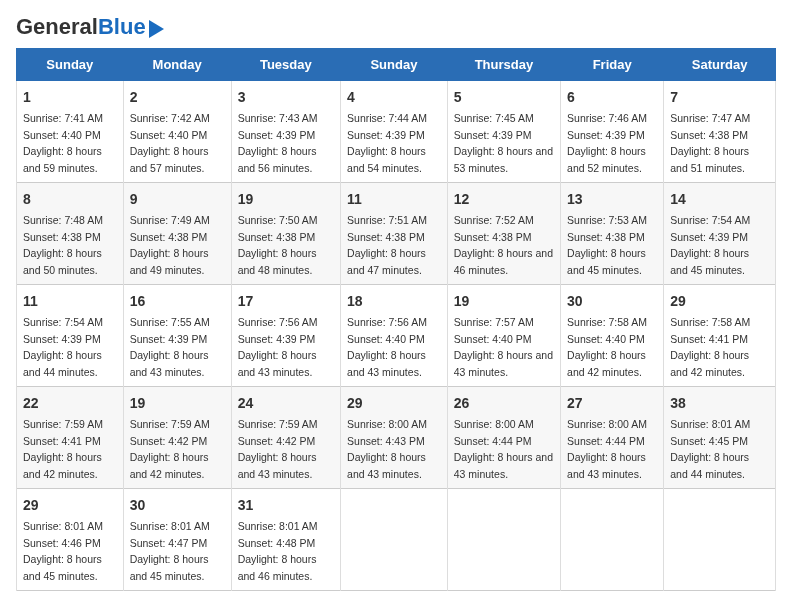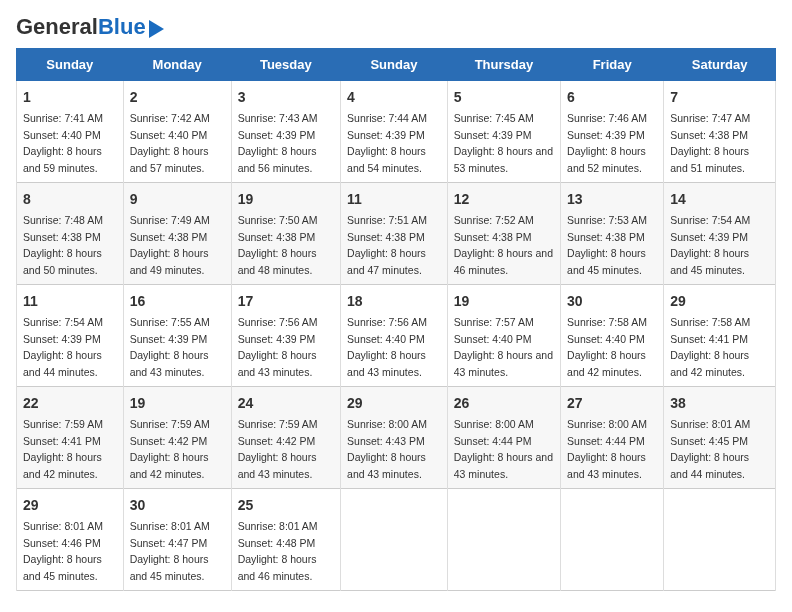--- a/index.html
+++ b/index.html
@@ -148,20 +148,20 @@
         <td><span class="day-num">19</span><span class="day-info">Sunrise: 7:59 AM<br>Sunset: 4:42 PM<br>Daylight: 8 hours and 42 minutes.</span></td>
         <td><span class="day-num">24</span><span class="day-info">Sunrise: 7:59 AM<br>Sunset: 4:42 PM<br>Daylight: 8 hours and 43 minutes.</span></td>
         <td><span class="day-num">29</span><span class="day-info">Sunrise: 8:00 AM<br>Sunset: 4:43 PM<br>Daylight: 8 hours and 43 minutes.</span></td>
         <td><span class="day-num">26</span><span class="day-info">Sunrise: 8:00 AM<br>Sunset: 4:44 PM<br>Daylight: 8 hours and 43 minutes.</span></td>
         <td><span class="day-num">27</span><span class="day-info">Sunrise: 8:00 AM<br>Sunset: 4:44 PM<br>Daylight: 8 hours and 43 minutes.</span></td>
         <td><span class="day-num">38</span><span class="day-info">Sunrise: 8:01 AM<br>Sunset: 4:45 PM<br>Daylight: 8 hours and 44 minutes.</span></td>
       </tr>
       <tr>
         <td><span class="day-num">29</span><span class="day-info">Sunrise: 8:01 AM<br>Sunset: 4:46 PM<br>Daylight: 8 hours and 45 minutes.</span></td>
         <td><span class="day-num">30</span><span class="day-info">Sunrise: 8:01 AM<br>Sunset: 4:47 PM<br>Daylight: 8 hours and 45 minutes.</span></td>
-        <td><span class="day-num">25</span><span class="day-info">Sunrise: 8:01 AM<br>Sunset: 4:48 PM<br>Daylight: 8 hours and 46 minutes.</span></td>
+        <td><span class="day-num">31</span><span class="day-info">Sunrise: 8:01 AM<br>Sunset: 4:48 PM<br>Daylight: 8 hours and 46 minutes.</span></td>
         <td class="empty"></td>
         <td class="empty"></td>
         <td class="empty"></td>
         <td class="empty"></td>
       </tr>
     </tbody>
 </table>
 
 </body></html>

